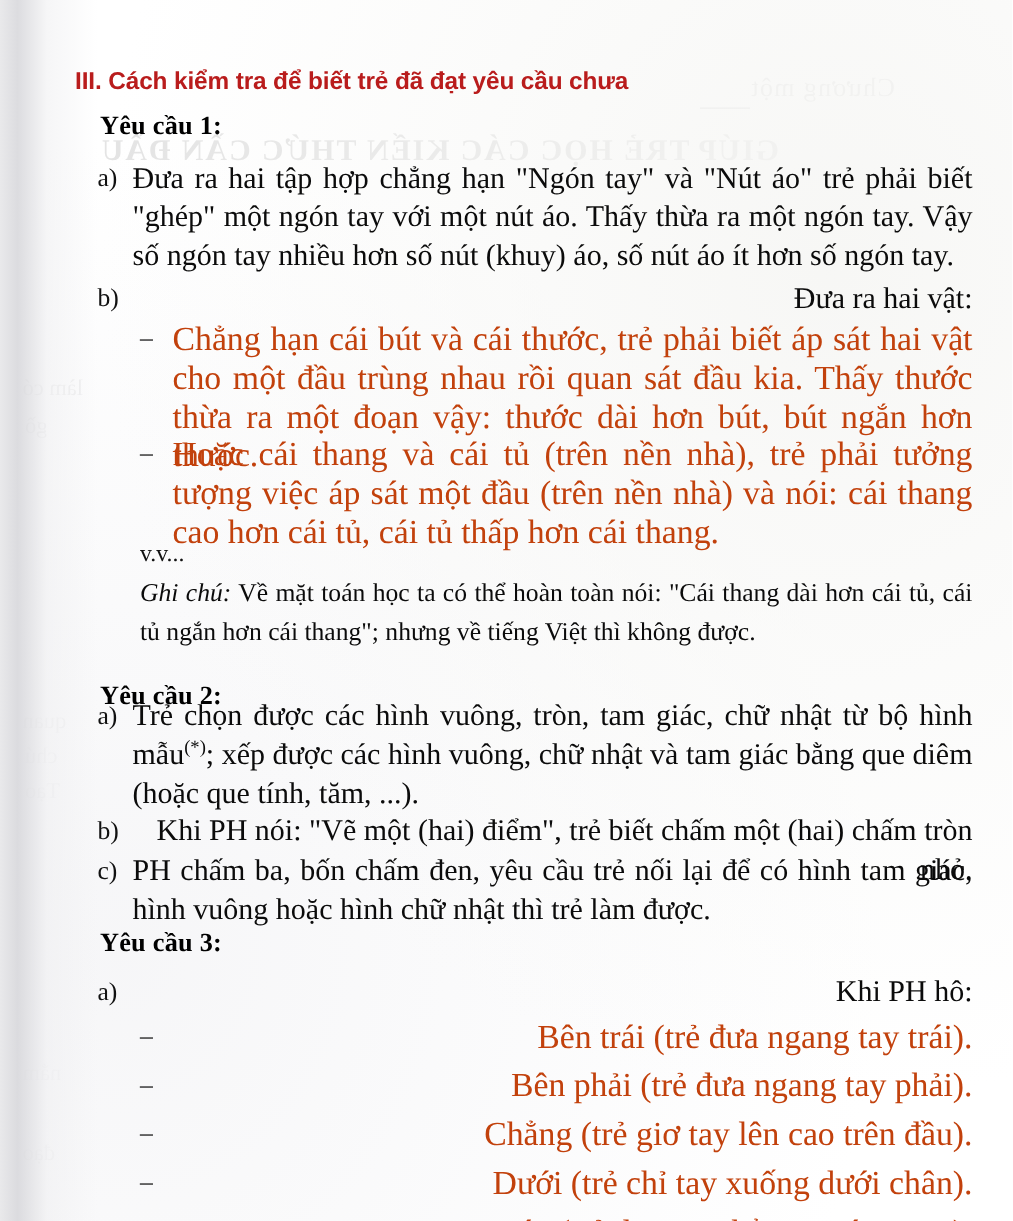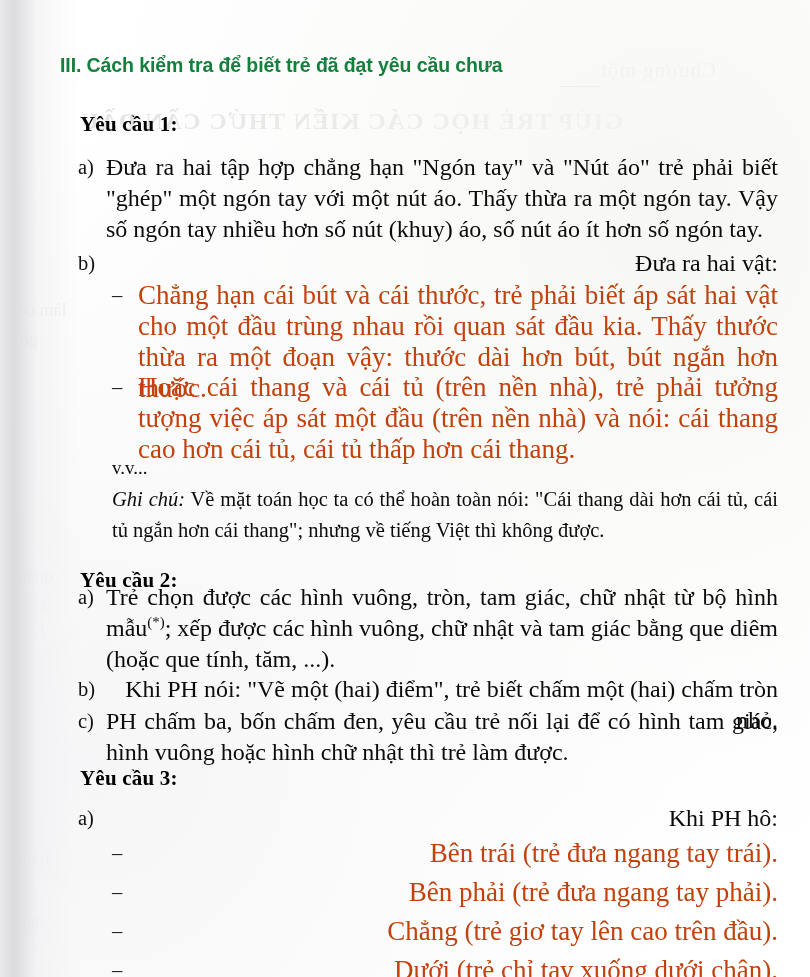--- a/index.html
+++ b/index.html
@@ -86,29 +86,28 @@
   }
 
   .main-heading {
     position: absolute;
     left: 60px;
     top: 54px;
     font-family: "Liberation Sans", "DejaVu Sans", sans-serif;
     font-weight: bold;
     font-size: 19.5px;
     letter-spacing: -0.1px;
-    color: #15803d;
+    color: #b91c1c;
     white-space: nowrap;
   }
 
   .block {
     position: absolute;
     left: 0;
     width: 810px;
-    margin-top: 24px;
   }
 
   .sub-heading {
     font-family: "Liberation Serif", "DejaVu Serif", serif;
     font-weight: bold;
     font-size: 21px;
     color: #000;
     margin-left: 80px;
     letter-spacing: 0.2px;
   }

